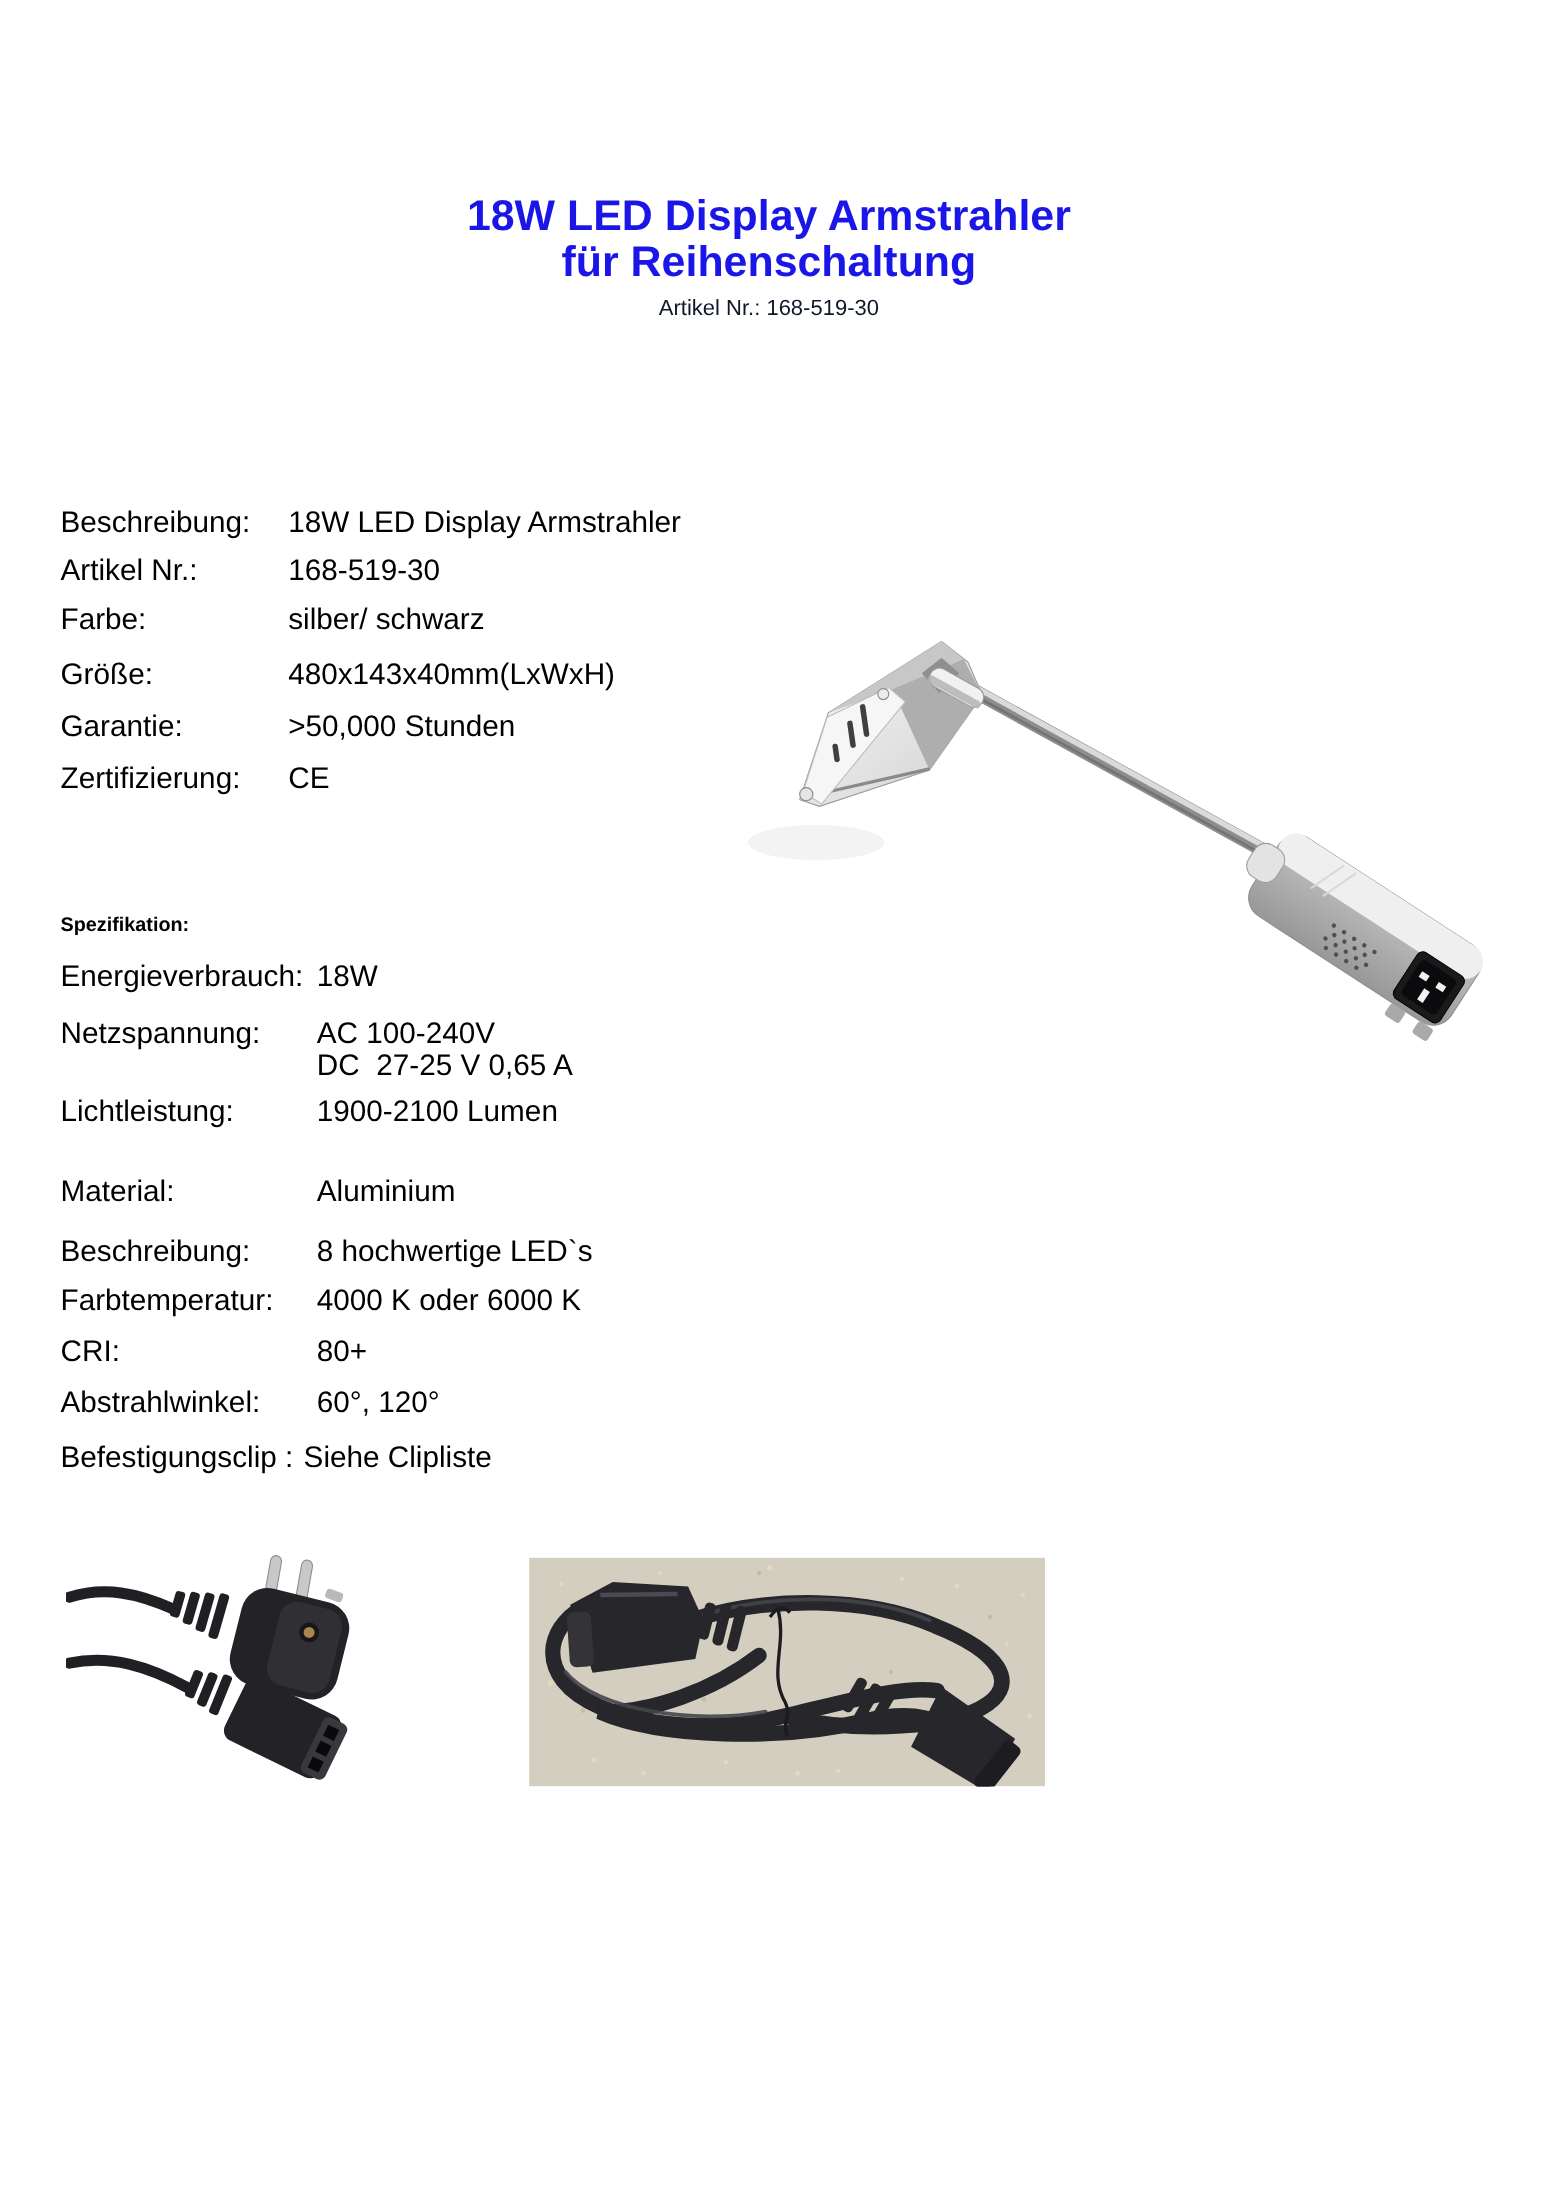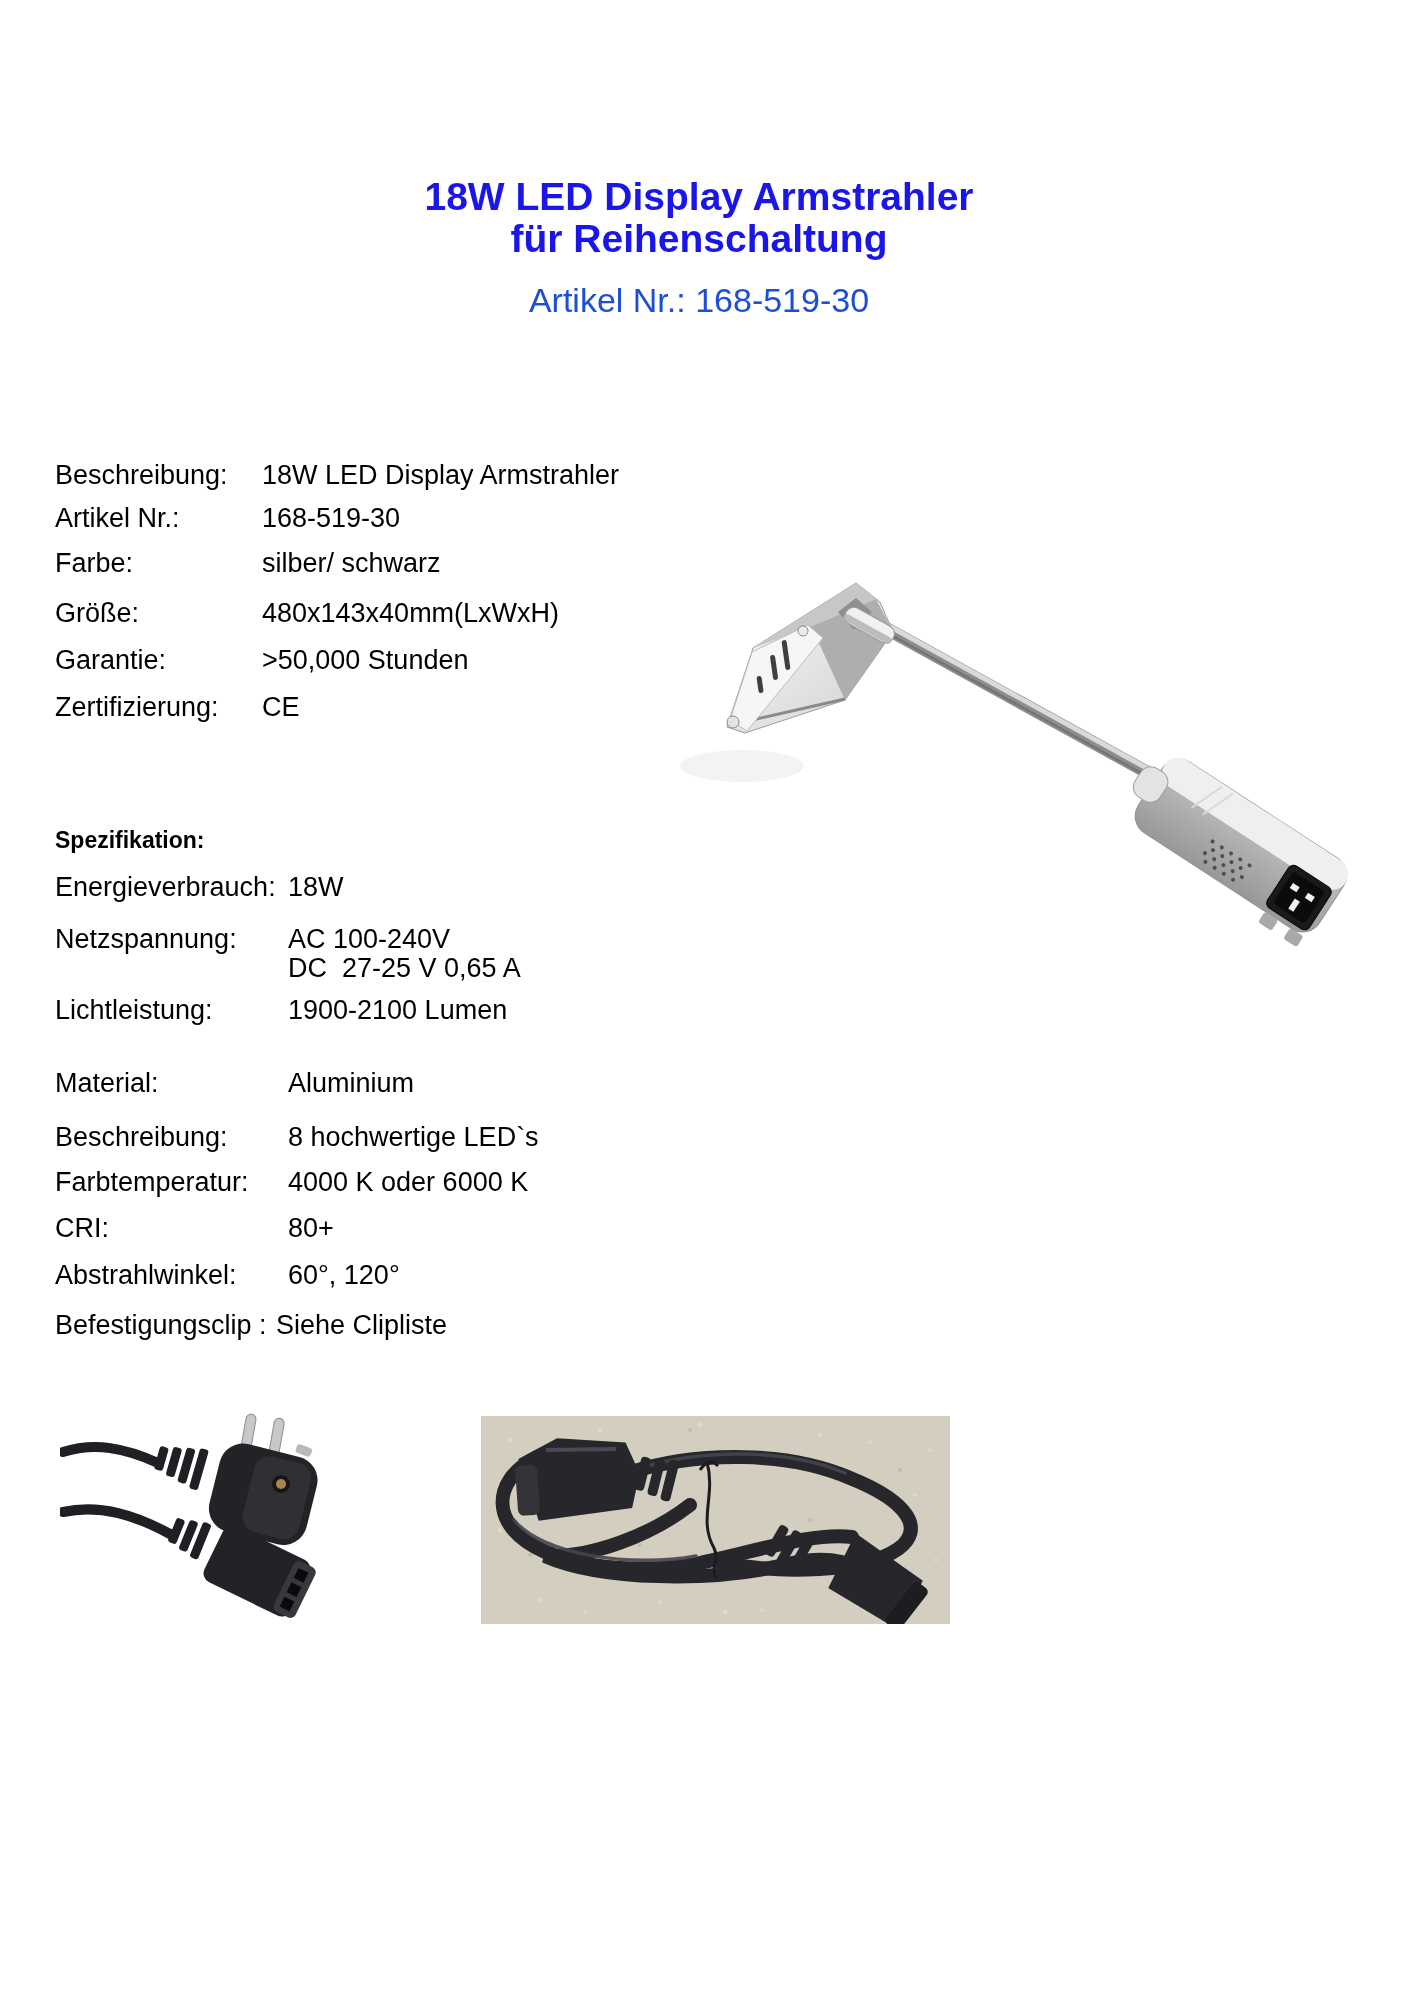--- a/index.html
+++ b/index.html
@@ -11,32 +11,32 @@
     position:relative;
     width:1398px;height:2000px;
     background:#ffffff;
     font-family:"Liberation Sans","DejaVu Sans",sans-serif;
     color:#000;
     overflow:hidden;
   }
   
   .title-block{position:absolute;top:176px;left:0;width:100%;text-align:center;}
   .title-line{font-size:39px;font-weight:bold;line-height:42px;color:var(--title-blue);letter-spacing:0;}
-  .article-line{font-size:34px;line-height:40px;color:#1d4ed8;margin-top:20px;}
+  .article-line{font-size:20px;line-height:40px;color:#0f172a;}
 
   
   .row{position:absolute;left:0;width:100%;font-size:27px;line-height:34px;}
   .row.tight{line-height:29px;}
   .lbl{position:absolute;left:55px;white-space:nowrap;}
   .b{font-weight:normal;}
   .val{position:absolute;white-space:pre-wrap;}
   .v1{left:262px;}
   .v2{left:288px;}
   .v3{left:276px;text-align:center;}
-  .heading{position:absolute;left:55px;font-size:23px;line-height:34px;font-weight:bold;}
+  .heading{position:absolute;left:55px;font-size:18px;line-height:34px;font-weight:bold;}
 
   .abs{position:absolute;}
 </style>
 </head>
 <body>
 
 <div class="page">
 
   <header class="title-block">
     <div class="title-line">18W LED Display Armstrahler</div>

